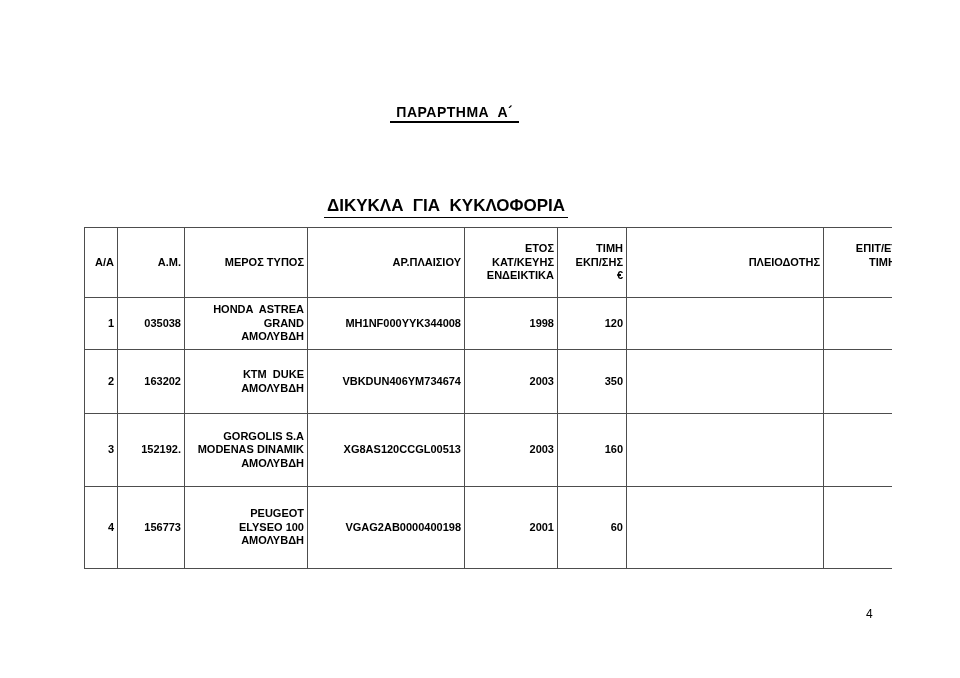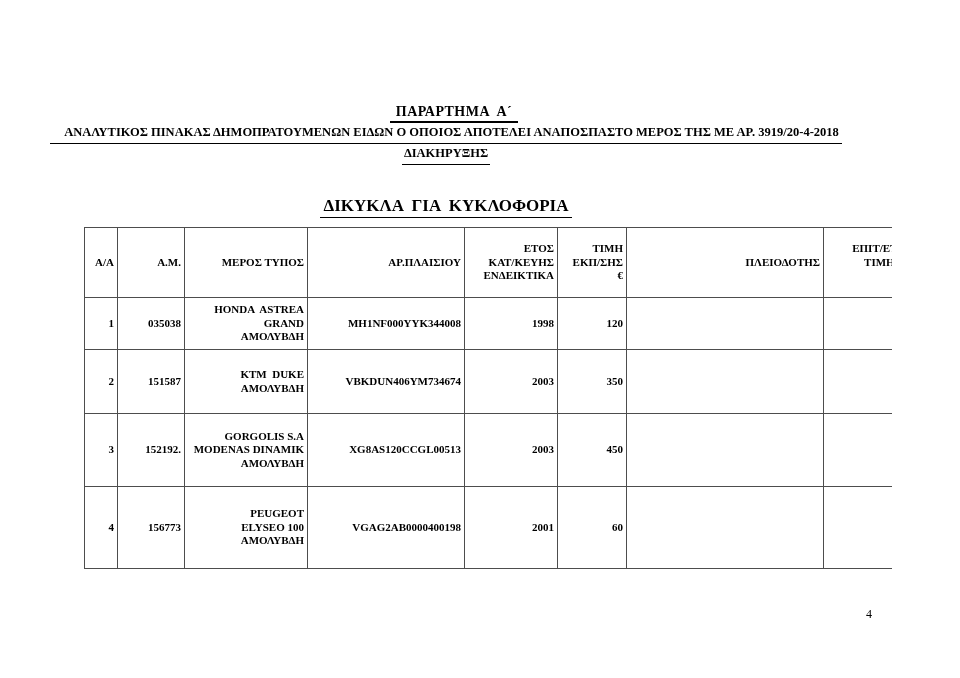--- a/index.html
+++ b/index.html
@@ -2,21 +2,21 @@
 <html><head>
 <meta charset="utf-8">
 <style>
   html, body { margin: 0; padding: 0; background: #ffffff; }
   .page {
     position: relative;
     width: 892px;
     height: 678px;
     background: #ffffff;
     color: #000;
-    font-family: Liberation Serif, serif;
+    font-family: Liberation Sans, sans-serif;
     overflow: hidden;
   }
   .doc-title {
     position: absolute;
     top: 88px; left: 0; right: 0;
     text-align: center;
     font-size: 14px;
     font-weight: bold;
     letter-spacing: 0.5px;
     white-space: pre;
@@ -96,28 +96,20 @@
 </style>
 </head>
 <body>
 
 <div class="page">
 
   <div class="doc-title">
     <span class="u-title">ΠΑΡΑΡΤΗΜΑ  Α´</span>
   </div>
 
-  <div class="subtitle">
-    <div class="line">
-      <span class="u-sub">ΑΝΑΛΥΤΙΚΟΣ ΠΙΝΑΚΑΣ ΔΗΜΟΠΡΑΤΟΥΜΕΝΩΝ ΕΙΔΩΝ Ο ΟΠΟΙΟΣ ΑΠΟΤΕΛΕΙ ΑΝΑΠΟΣΠΑΣΤΟ ΜΕΡΟΣ ΤΗΣ ΜΕ ΑΡ. 3919/20-4-2018</span>
-    </div>
-    <div class="line">
-      <span class="u-sub2">ΔΙΑΚΗΡΥΞΗΣ</span>
-    </div>
-  </div>
 
   <div class="section-heading">
     <span class="u-head">ΔΙΚΥΚΛΑ  ΓΙΑ  ΚΥΚΛΟΦΟΡΙΑ</span>
   </div>
 
   <table class="items">
     <colgroup>
       <col style="width:33px">
       <col style="width:67px">
       <col style="width:123px">
@@ -153,38 +145,38 @@
 GRAND
 ΑΜΟΛΥΒΔΗ</td>
         <td>MH1NF000YYK344008</td>
         <td>1998</td>
         <td>120</td>
         <td></td>
         <td></td>
       </tr>
       <tr class="row-2">
         <td>2</td>
-        <td>151587</td>
+        <td>163202</td>
         <td>KTM  DUKE
 ΑΜΟΛΥΒΔΗ</td>
         <td>VBKDUN406YM734674</td>
         <td>2003</td>
         <td>350</td>
         <td></td>
         <td></td>
       </tr>
       <tr class="row-3">
         <td>3</td>
         <td>152192.</td>
         <td>GORGOLIS S.A
 MODENAS DINAMIK
 ΑΜΟΛΥΒΔΗ</td>
         <td>XG8AS120CCGL00513</td>
         <td>2003</td>
-        <td>450</td>
+        <td>160</td>
         <td></td>
         <td></td>
       </tr>
       <tr class="row-4">
         <td>4</td>
         <td>156773</td>
         <td>PEUGEOT
 ELYSEO 100
 ΑΜΟΛΥΒΔΗ</td>
         <td>VGAG2AB0000400198</td>

